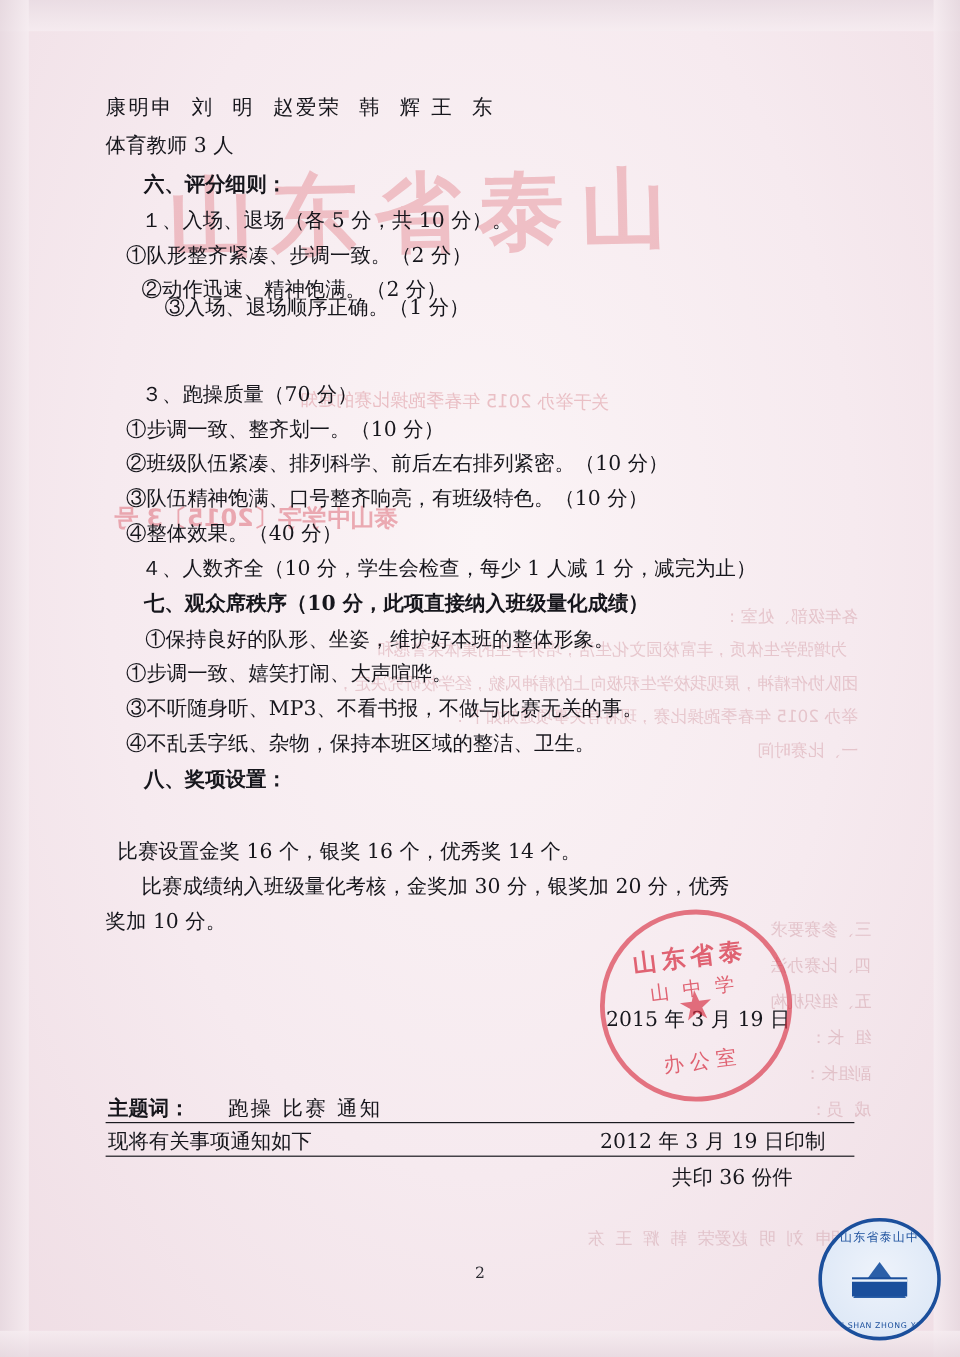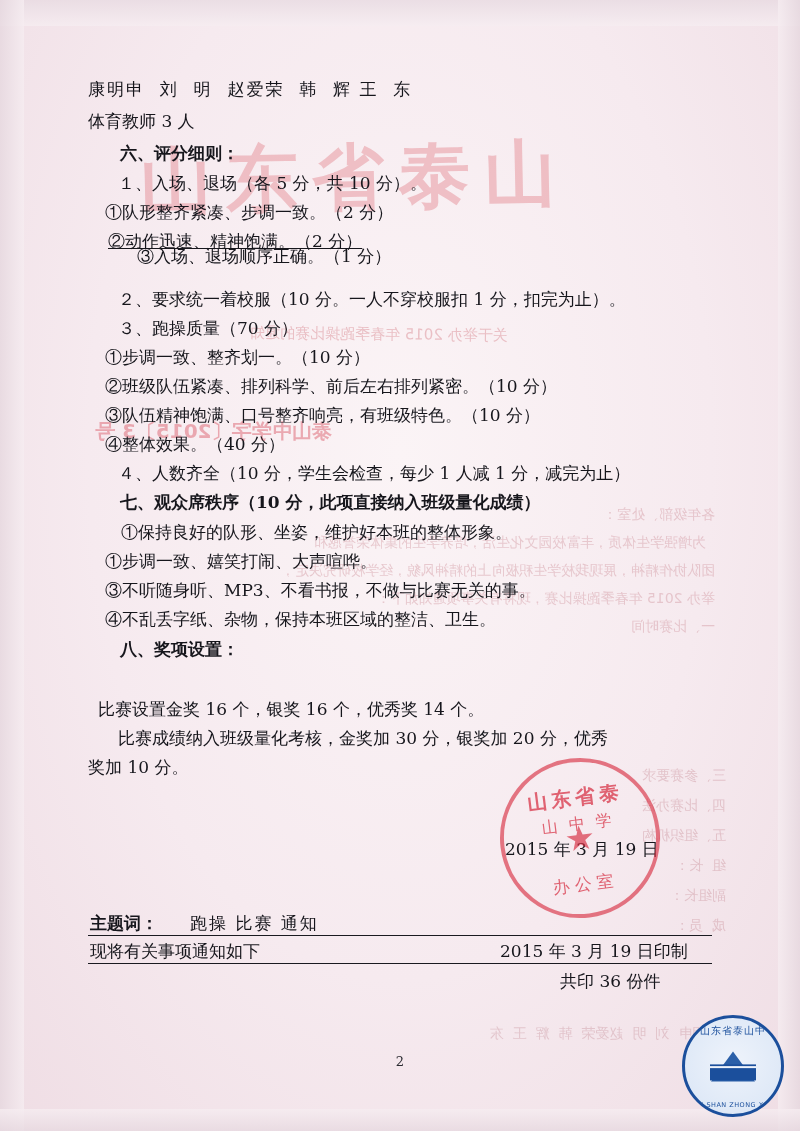--- a/index.html
+++ b/index.html
@@ -174,23 +174,22 @@
 <div class="bleed-block3">康明申  刘  明  赵爱荣  韩  辉  王  东</div>
 
 <div class="content">
 
   <div class="line" style="left:88px;top:78px;letter-spacing:2px;">康明申  刘  明  赵爱荣  韩  辉 王  东</div>
   <div class="line" style="left:88px;top:110px;">体育教师 3 人</div>
 
   <div class="line bold" style="left:120px;top:142px;">六、评分细则：</div>
   <div class="line" style="left:118px;top:172px;">１、入场、退场（各 5 分，共 10 分）。</div>
   <div class="line" style="left:105px;top:201px;">①队形整齐紧凑、步调一致。（2 分）</div>
-  <div class="line" style="left:108px;top:230px;text-decoration:underline;">②动作迅速、精神饱满。（2 分）</div>
+  <div class="line" style="left:118px;top:230px;">②动作迅速、精神饱满。（2 分）</div>
   <div class="line" style="left:105px;top:245px;margin-left:32px;">③入场、退场顺序正确。（1 分）</div>
-  <div class="line" style="left:118px;top:288px;">２、要求统一着校服（10 分。一人不穿校服扣 1 分，扣完为止）。</div>
   <div class="line" style="left:118px;top:317px;">３、跑操质量（70 分）</div>
   <div class="line" style="left:105px;top:346px;">①步调一致、整齐划一。（10 分）</div>
   <div class="line" style="left:105px;top:375px;">②班级队伍紧凑、排列科学、前后左右排列紧密。（10 分）</div>
   <div class="line" style="left:105px;top:404px;">③队伍精神饱满、口号整齐响亮，有班级特色。（10 分）</div>
   <div class="line" style="left:105px;top:433px;">④整体效果。（40 分）</div>
   <div class="line" style="left:118px;top:462px;">４、人数齐全（10 分，学生会检查，每少 1 人减 1 分，减完为止）</div>
 
   <div class="line bold" style="left:120px;top:491px;">七、观众席秩序（10 分，此项直接纳入班级量化成绩）</div>
   <div class="line" style="left:105px;top:521px;margin-left:16px;">①保持良好的队形、坐姿，维护好本班的整体形象。</div>
   <div class="line" style="left:105px;top:550px;">①步调一致、嬉笑打闹、大声喧哗。</div>
@@ -202,21 +201,21 @@
   <div class="line" style="left:118px;top:727px;">比赛成绩纳入班级量化考核，金奖加 30 分，银奖加 20 分，优秀</div>
   <div class="line" style="left:88px;top:756px;">奖加 10 分。</div>
 
   <div class="line" style="left:505px;top:838px;">2015 年 3 月 19 日</div>
 
   <div class="line bold" style="left:90px;top:912px;">主题词：</div>
   <div class="line" style="left:190px;top:912px;letter-spacing:2px;">跑操 比赛 通知</div>
   <div class="kw-underline" style="left:88px;top:935px;width:624px;"></div>
 
   <div class="line" style="left:90px;top:940px;">现将有关事项通知如下</div>
-  <div class="line" style="left:500px;top:940px;">2015 年 3 月 19 日印制</div>
+  <div class="line" style="left:500px;top:940px;">2012 年 3 月 19 日印制</div>
   <div class="kw-underline" style="left:88px;top:963px;width:624px;border-bottom-width:1px;"></div>
 
   <div class="line" style="left:560px;top:970px;">共印 36 份件</div>
 
   <div class="pagenum">2</div>
 </div>
 
 <div class="stamp">
   <div class="inner">
     <div class="t1">山东省泰</div>

